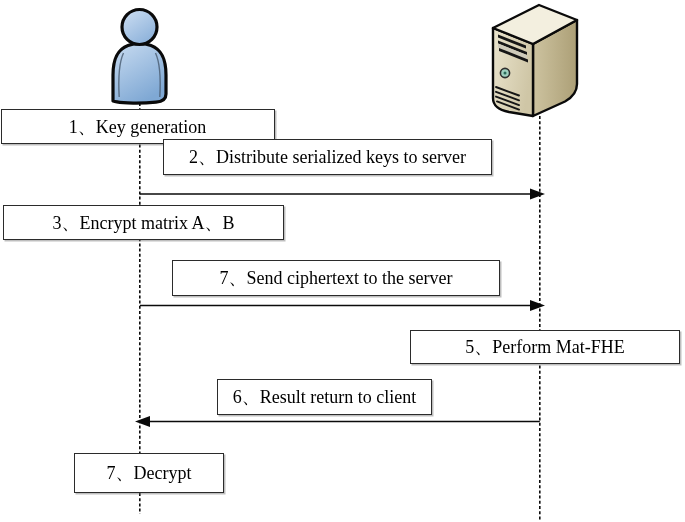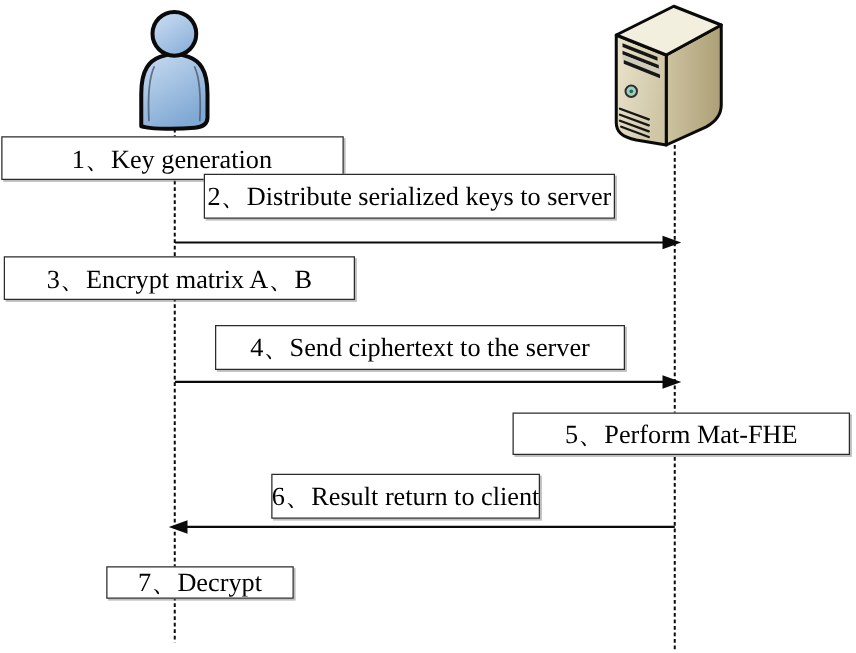--- a/index.html
+++ b/index.html
@@ -18,31 +18,31 @@
   }
   .step-box {
     position: absolute;
     box-sizing: border-box;
     background: #ffffff;
     border: 1.5px solid #2b2b2b;
     box-shadow: 1.5px 1.5px 0 rgba(110,110,110,0.45);
     display: flex;
     align-items: center;
     justify-content: center;
-    font-size: 21px;
+    font-size: 18px;
     color: #000000;
     white-space: nowrap;
   }
   .b1 { left: 0.5px;  top: 109px; width: 274px; height: 35px; }
   .b2 { left: 163px;  top: 139px; width: 329px; height: 36px; }
   .b3 { left: 3px;    top: 205px; width: 281px; height: 35px; text-align: center; }
   .b4 { left: 172px;  top: 260px; width: 328px; height: 36px; }
   .b5 { left: 410px;  top: 330px; width: 270px; height: 34px; }
   .b6 { left: 217px;  top: 379px; width: 215px; height: 36px; }
-  .b7 { left: 85px; top: 453px; width: 150px; height: 26px; }
+  .b7 { left: 74px; top: 453px; width: 150px; height: 40px; }
 </style>
 </head>
 <body>
 
 <div class="canvas">
 
   <svg class="layer" viewBox="0 0 685 522" xmlns="http://www.w3.org/2000/svg">
     <defs>
       <linearGradient id="gradHead" x1="0" y1="0" x2="0.7" y2="1">
         <stop offset="0" stop-color="#cfe0f3"></stop>
@@ -98,18 +98,18 @@
       <circle cx="16" cy="71" r="4.6" fill="#9ed0bf" stroke="#2e2e2e" stroke-width="1.6"></circle>
       <circle cx="16" cy="71" r="1.5" fill="#2a6b5a"></circle>
 
       <path d="M7,85 L30,93.5 M7,89.8 L30,98.3 M7,94.6 L30,103.1 M8,99.4 L30,107.6" stroke="#161616" stroke-width="1.9" fill="none" stroke-linecap="round"></path>
     </g>
   </svg>
 
   <div class="step-box b1">1、Key generation</div>
   <div class="step-box b2">2、Distribute serialized keys to server</div>
   <div class="step-box b3">3、Encrypt matrix A、B</div>
-  <div class="step-box b4">4、Send ciphertext to the server</div>
+  <div class="step-box b4">7、Send ciphertext to the server</div>
   <div class="step-box b5">5、Perform Mat-FHE</div>
   <div class="step-box b6">6、Result return to client</div>
   <div class="step-box b7">7、Decrypt</div>
 
 </div>
 
 </body></html>

